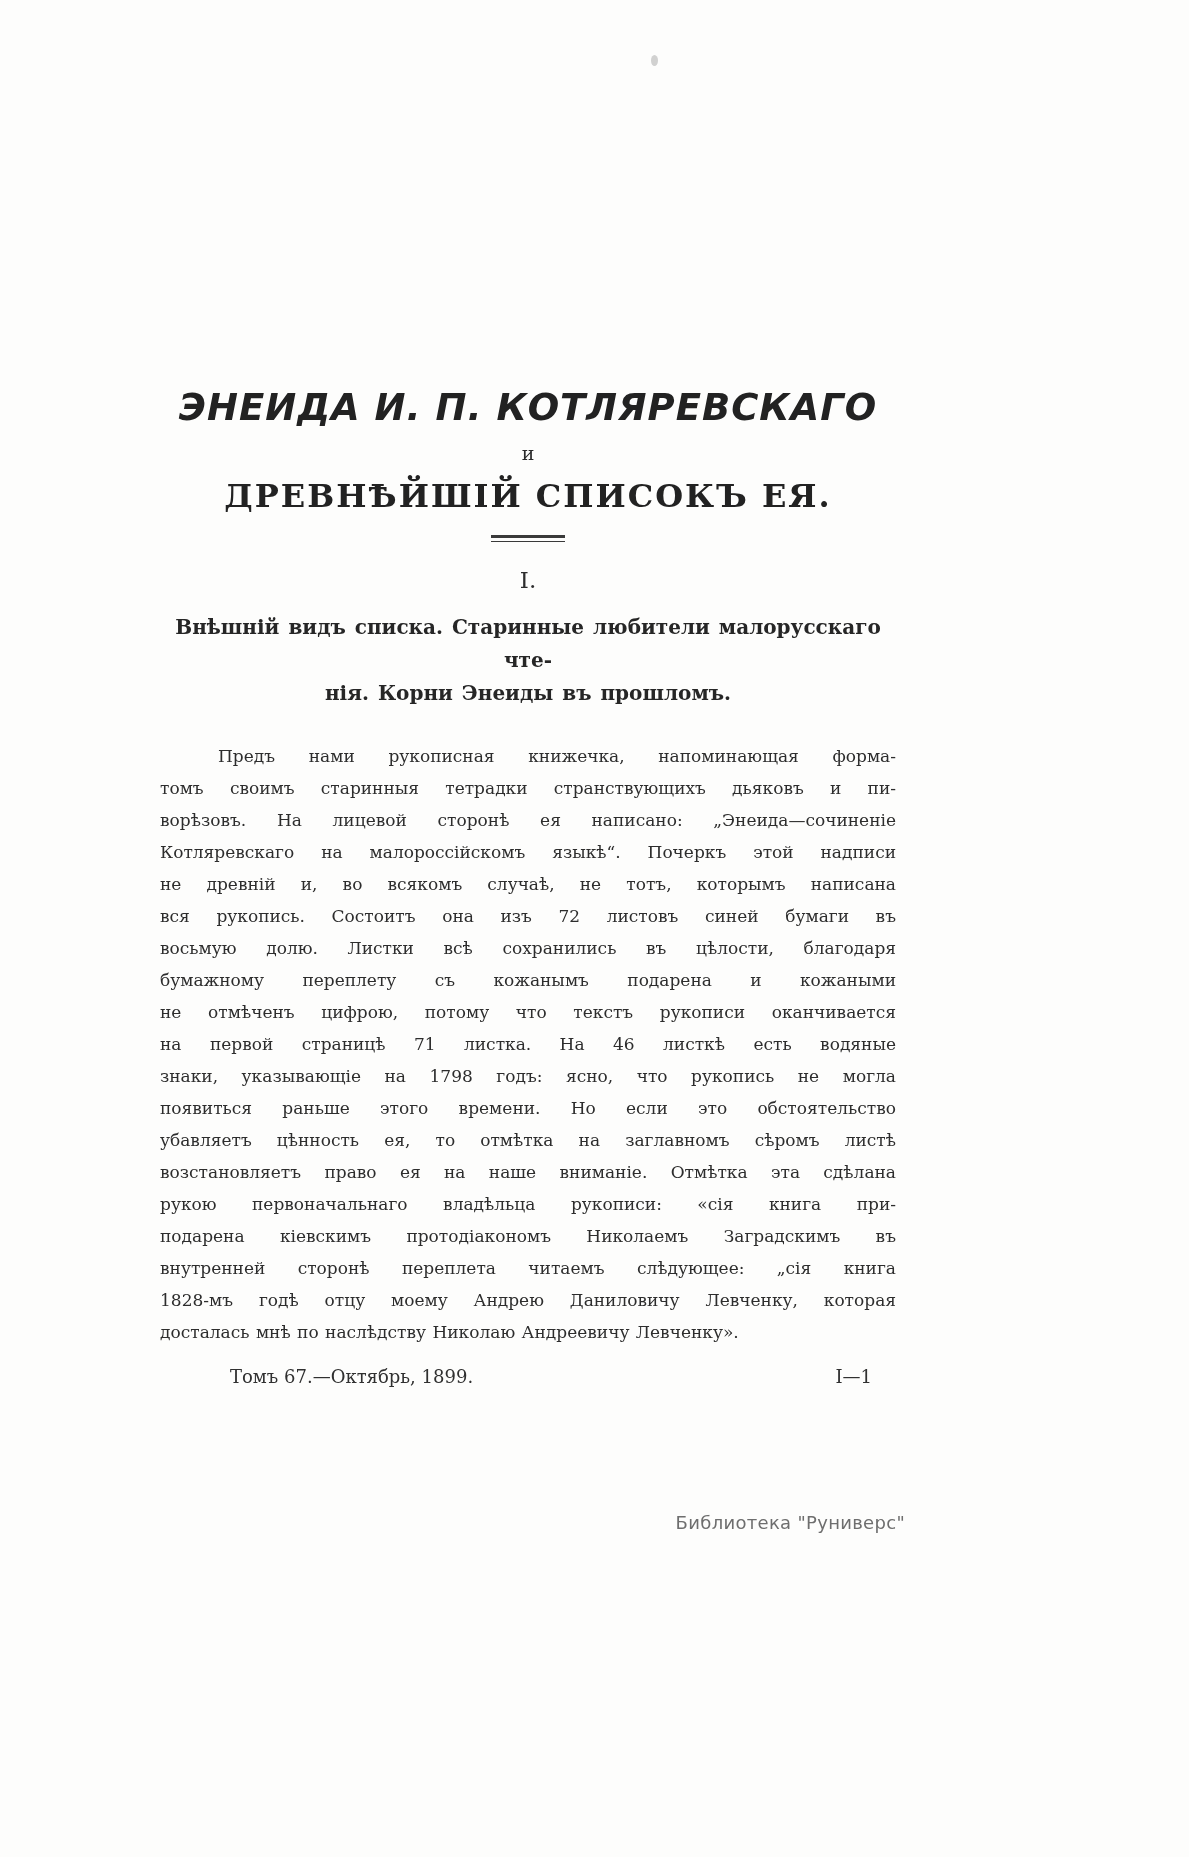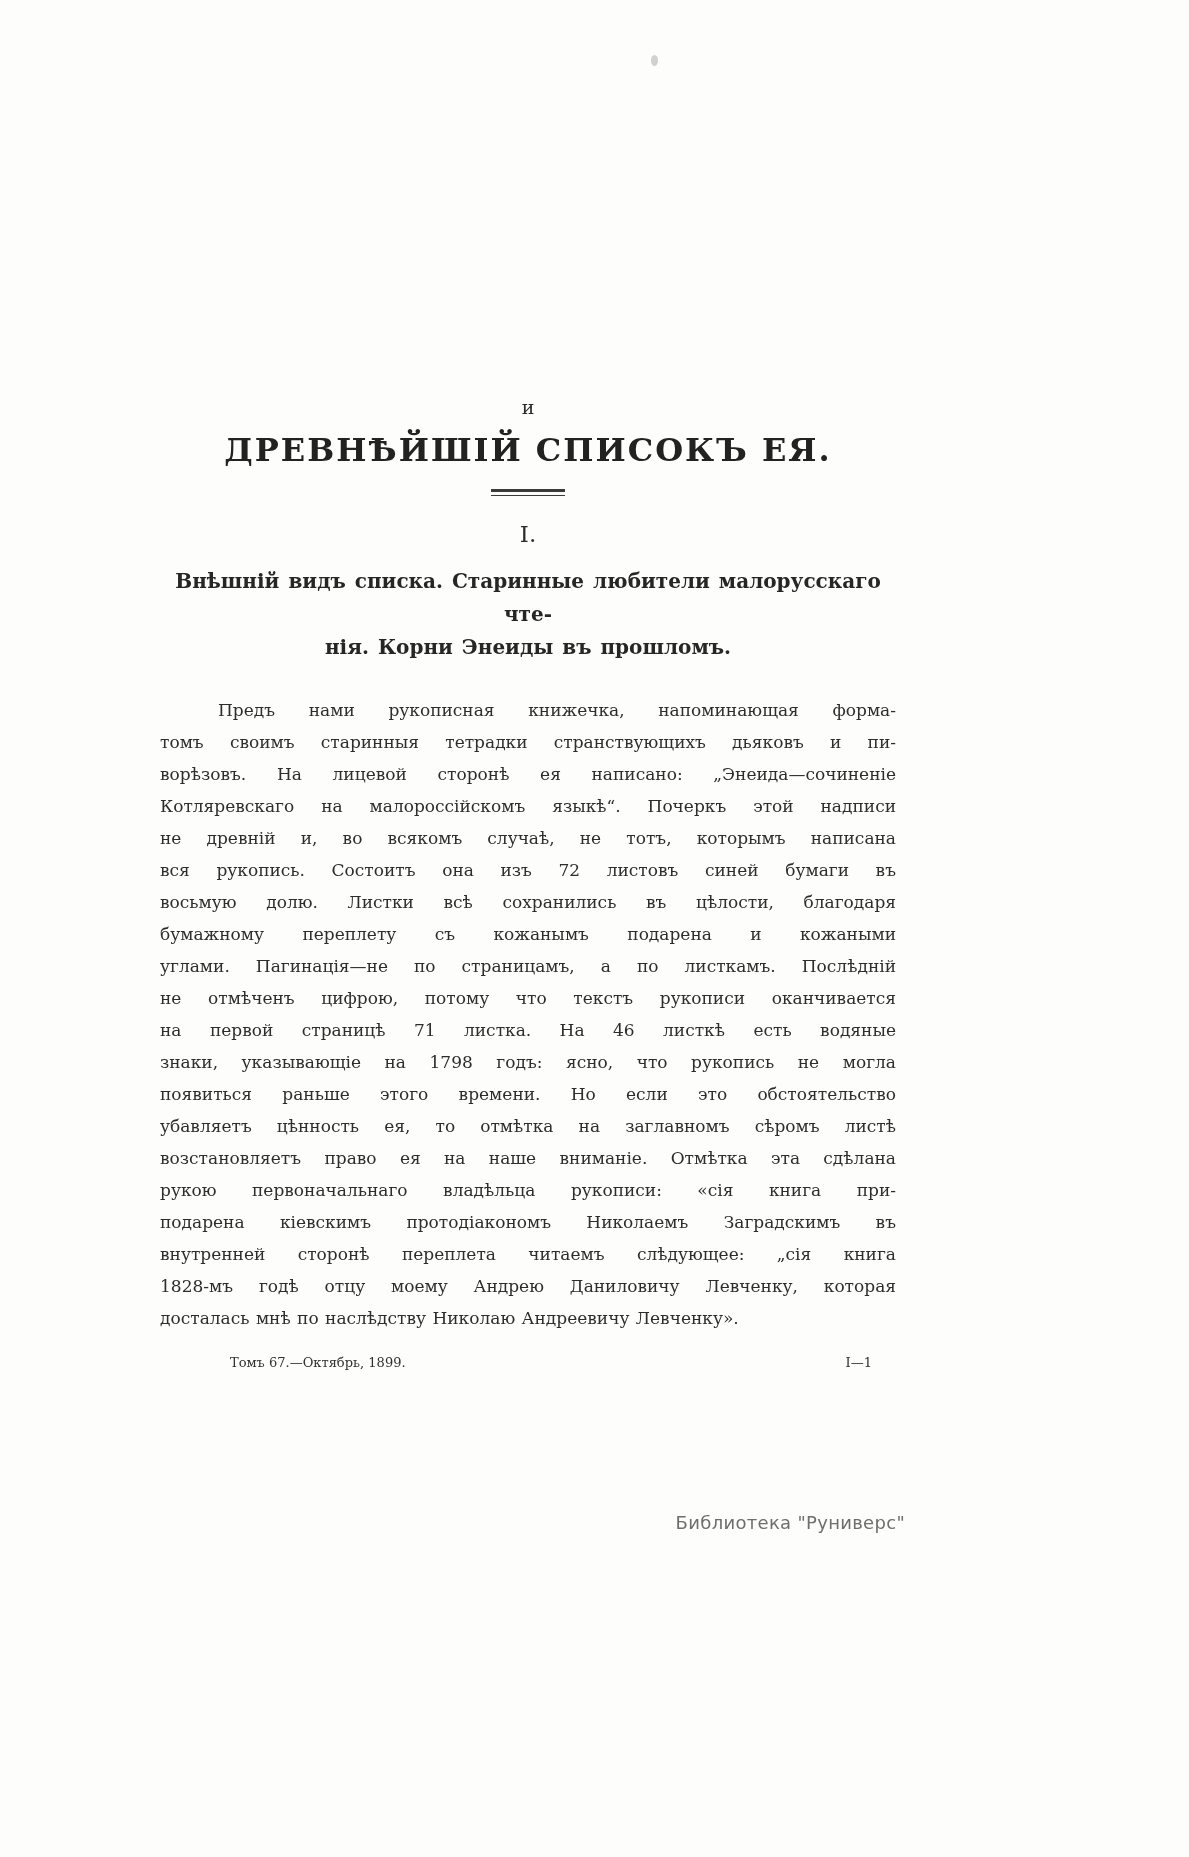--- a/index.html
+++ b/index.html
@@ -80,21 +80,21 @@
     text-align: justify;
     text-align-last: justify;
     word-spacing: 1px;
   }
   .body-line:first-child { text-indent: 58px; }
   .body-line:last-child { text-align-last: left; }
   .footer {
     margin-top: 16px;
     display: flex;
     justify-content: space-between;
-    font-size: 13px;
+    font-size: 18px;
     line-height: 26px;
     padding: 0 24px 0 70px;
     color: #303030;
   }
   .watermark {
     position: absolute;
     top: 1512px;
     right: 284px;
     font-family: "DejaVu Sans", sans-serif;
     font-size: 18px;
@@ -114,20 +114,21 @@
 </style>
 </head>
 <body>
 
 <div class="scan-page">
 
   <div class="artifact"></div>
 
   <div class="content">
 
+    <h1 class="title-main">ЭНЕИДА И. П. КОТЛЯРЕВСКАГО</h1>
 
     <div class="title-connector">и</div>
 
     <h2 class="title-sub">ДРЕВНѢЙШІЙ СПИСОКЪ ЕЯ.</h2>
 
     <div class="divider">
       <span class="rule r1"></span>
       <span class="rule r2"></span>
     </div>
 
@@ -140,21 +141,20 @@
 
     <div class="body-text">
         <div class="body-line">Предъ нами рукописная книжечка, напоминающая форма-</div>
         <div class="body-line">томъ своимъ старинныя тетрадки странствующихъ дьяковъ и пи-</div>
         <div class="body-line">ворѣзовъ. На лицевой сторонѣ ея написано: „Энеида—сочиненіе</div>
         <div class="body-line">Котляревскаго на малороссійскомъ языкѣ“. Почеркъ этой надписи</div>
         <div class="body-line">не древній и, во всякомъ случаѣ, не тотъ, которымъ написана</div>
         <div class="body-line">вся рукопись. Состоитъ она изъ 72 листовъ синей бумаги въ</div>
         <div class="body-line">восьмую долю. Листки всѣ сохранились въ цѣлости, благодаря</div>
         <div class="body-line">бумажному переплету съ кожанымъ подарена и кожаными</div>
-        <div class="body-line">углами. Пагинація—не по страницамъ, а по листкамъ. Послѣдній</div>
         <div class="body-line">не отмѣченъ цифрою, потому что текстъ рукописи оканчивается</div>
         <div class="body-line">на первой страницѣ 71 листка. На 46 листкѣ есть водяные</div>
         <div class="body-line">знаки, указывающіе на 1798 годъ: ясно, что рукопись не могла</div>
         <div class="body-line">появиться раньше этого времени. Но если это обстоятельство</div>
         <div class="body-line">убавляетъ цѣнность ея, то отмѣтка на заглавномъ сѣромъ листѣ</div>
         <div class="body-line">возстановляетъ право ея на наше вниманіе. Отмѣтка эта сдѣлана</div>
         <div class="body-line">рукою первоначальнаго владѣльца рукописи: «сія книга при-</div>
         <div class="body-line">подарена кіевскимъ протодіакономъ Николаемъ Заградскимъ въ</div>
         <div class="body-line">внутренней сторонѣ переплета читаемъ слѣдующее: „сія книга</div>
         <div class="body-line">1828-мъ годѣ отцу моему Андрею Даниловичу Левченку, которая</div>

